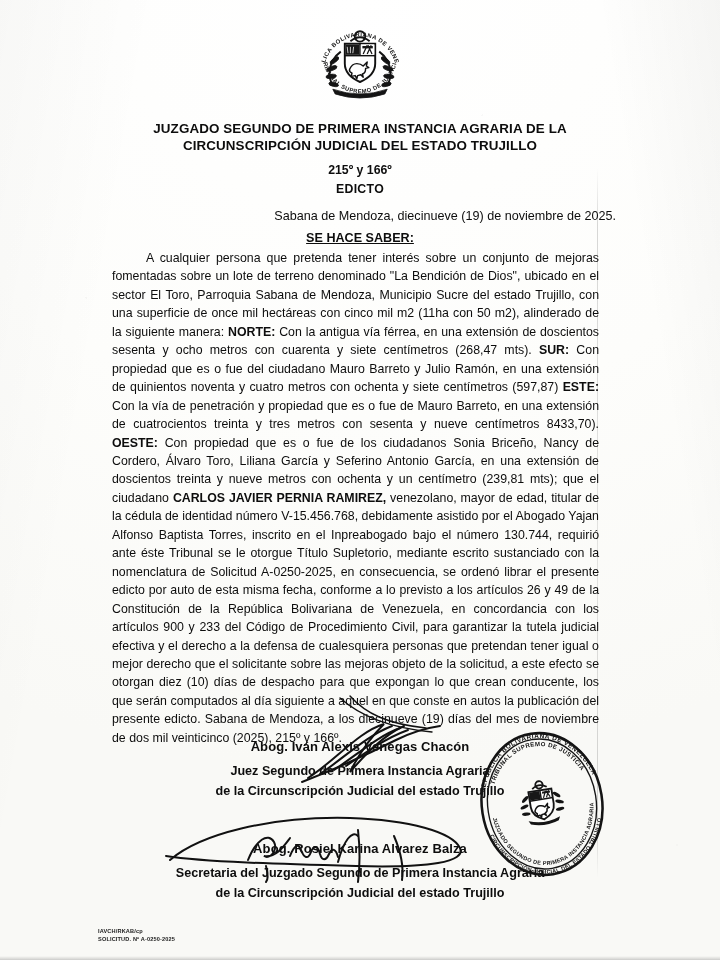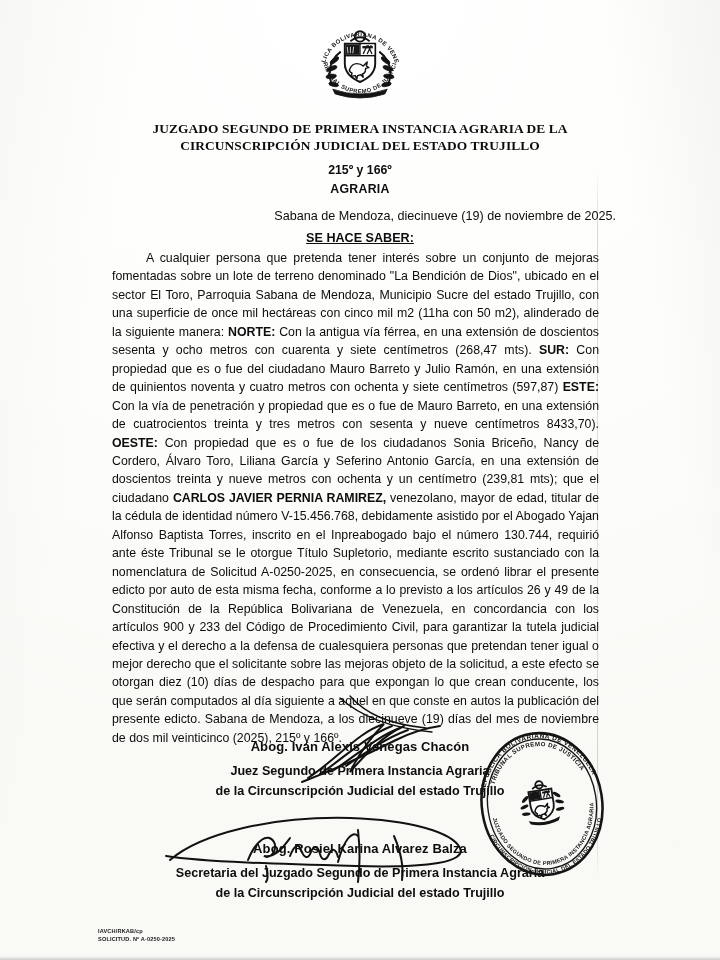--- a/index.html
+++ b/index.html
@@ -83,21 +83,20 @@
   .court-title {
     position: absolute;
     top: 120px;
     left: 96px;
     width: 528px;
     text-align: center;
     font-weight: bold;
     font-size: 13.4px;
     line-height: 17px;
     letter-spacing: .1px;
-    font-family: Liberation Serif, serif;
   }
   .years {
     position: absolute;
     top: 155px;
     left: 96px;
     width: 528px;
     text-align: center;
     font-weight: bold;
     font-size: 12.3px;
     margin-top: 8px;
@@ -262,21 +261,21 @@
     </div>
   </div>
 
   <div class="court-title">
     <div>JUZGADO SEGUNDO DE PRIMERA INSTANCIA AGRARIA DE LA</div>
     <div>CIRCUNSCRIPCIÓN JUDICIAL DEL ESTADO TRUJILLO</div>
   </div>
 
   <div class="years">215º y 166º</div>
 
-  <div class="doc-kind">AGRARIA</div>
+  <div class="doc-kind">EDICTO</div>
 
   <div class="place-date">Sabana de Mendoza, diecinueve (19) de noviembre de 2025.</div>
 
   <div class="notice-head">
     <span>SE HACE SABER:</span>
   </div>
 
   <div class="body-text" id="body-text"><span>A cualquier persona que pretenda tener interés sobre un conjunto de mejoras fomentadas sobre un lote de terreno denominado "La Bendición de Dios", ubicado en el sector El Toro, Parroquia Sabana de Mendoza, Municipio Sucre del estado Trujillo, con una superficie de once mil hectáreas con cinco mil m2 (11ha con 50 m2), alinderado de la siguiente manera: </span><b>NORTE:</b><span> Con la antigua vía férrea, en una extensión de doscientos sesenta y ocho metros con cuarenta y siete centímetros (268,47 mts). </span><b>SUR:</b><span> Con propiedad que es o fue del ciudadano Mauro Barreto y Julio Ramón, en una extensión de quinientos noventa y cuatro metros con ochenta y siete centímetros (597,87) </span><b>ESTE:</b><span> Con la vía de penetración y propiedad que es o fue de Mauro Barreto, en una extensión de cuatrocientos treinta y tres metros con sesenta y nueve centímetros 8433,70). </span><b>OESTE:</b><span> Con propiedad que es o fue de los ciudadanos Sonia Briceño, Nancy de Cordero, Álvaro Toro, Liliana García y Seferino Antonio García, en una extensión de doscientos treinta y nueve metros con ochenta y un centímetro (239,81 mts); que el ciudadano </span><b>CARLOS JAVIER PERNIA RAMIREZ,</b><span> venezolano, mayor de edad, titular de la cédula de identidad número V-15.456.768, debidamente asistido por el Abogado Yajan Alfonso Baptista Torres, inscrito en el Inpreabogado bajo el número 130.744, requirió ante éste Tribunal se le otorgue Título Supletorio, mediante escrito sustanciado con la nomenclatura de Solicitud A-0250-2025, en consecuencia, se ordenó librar el presente edicto por auto de esta misma fecha, conforme a lo previsto a los artículos 26 y 49 de la Constitución de la República Bolivariana de Venezuela, en concordancia con los artículos 900 y 233 del Código de Procedimiento Civil, para garantizar la tutela judicial efectiva y el derecho a la defensa de cualesquiera personas que pretendan tener igual o mejor derecho que el solicitante sobre las mejoras objeto de la solicitud, a este efecto se otorgan diez (10) días de despacho para que expongan lo que crean conducente, los que serán computados al día siguiente a aquel en que conste en autos la publicación del presente edicto. Sabana de Mendoza, a los diecinueve (19) días del mes de noviembre de dos mil veinticinco (2025), 215º y 166º.</span></div>
 
   <div class="sig-block sig-judge">

